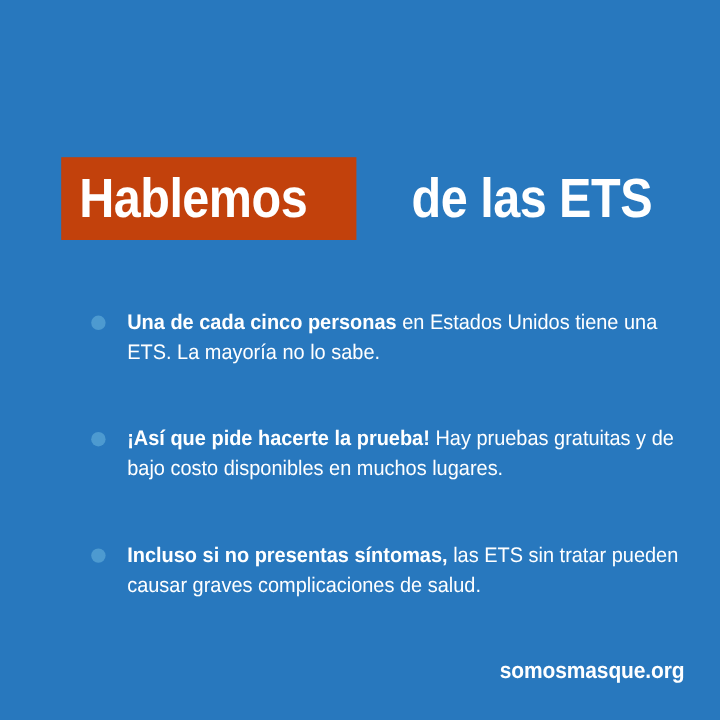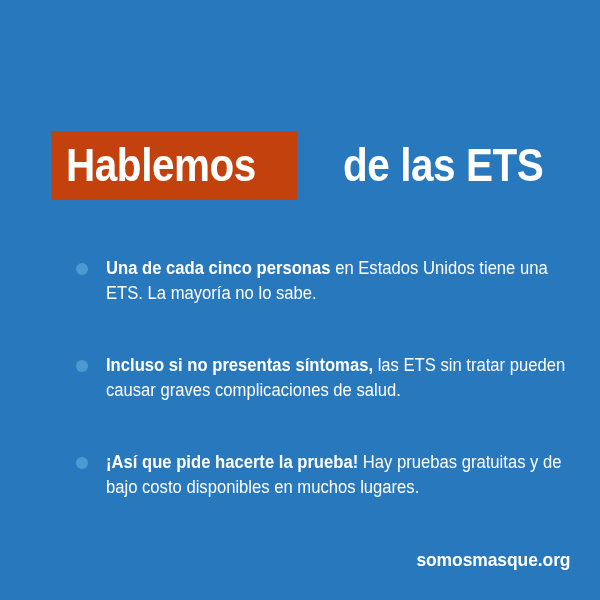--- a/index.html
+++ b/index.html
@@ -144,28 +144,28 @@
     <li class="bullet-item">
       <span class="bullet-dot"></span>
       <div class="bullet-text">
         <span class="bullet-lead">Una de cada cinco personas</span><span class="bullet-rest"> en Estados Unidos tiene una ETS. La mayoría no lo sabe.</span>
       </div>
     </li>
 
     <li class="bullet-item">
       <span class="bullet-dot"></span>
       <div class="bullet-text">
-        <span class="bullet-lead">Incluso si no presentas síntomas,</span><span class="bullet-rest"> las ETS sin tratar pueden causar graves complicaciones de salud.</span>
+        <span class="bullet-lead">¡Así que pide hacerte la prueba!</span><span class="bullet-rest"> Hay pruebas gratuitas y de bajo costo disponibles en muchos lugares.</span>
       </div>
     </li>
 
     <li class="bullet-item">
       <span class="bullet-dot"></span>
       <div class="bullet-text">
-        <span class="bullet-lead">¡Así que pide hacerte la prueba!</span><span class="bullet-rest"> Hay pruebas gratuitas y de bajo costo disponibles en muchos lugares.</span>
+        <span class="bullet-lead">Incluso si no presentas síntomas,</span><span class="bullet-rest"> las ETS sin tratar pueden causar graves complicaciones de salud.</span>
       </div>
     </li>
 
   </ul>
 
   <div id="footer-url">somosmasque.org</div>
 
 </div>
 
 </body></html>

